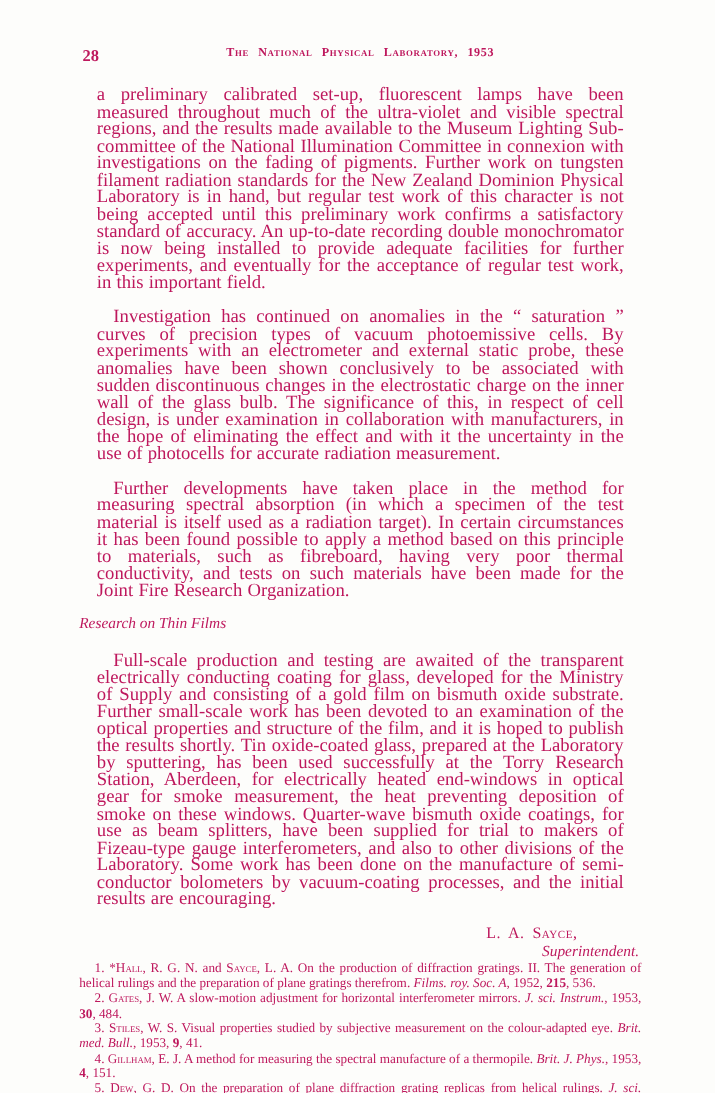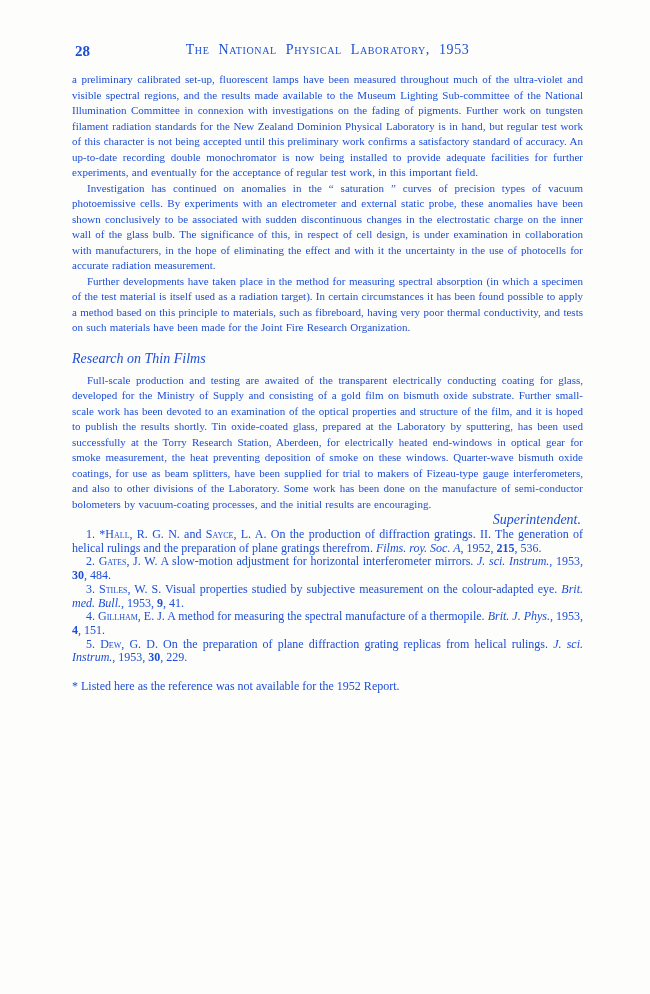--- a/index.html
+++ b/index.html
@@ -1,21 +1,21 @@
 <!DOCTYPE html>
 <html><head>
 <meta charset="utf-8">
 <style>
   html, body { margin: 0; padding: 0; background: #ffffff; }
   .page {
     position: relative;
     width: 650px;
     height: 994px;
     background: #fdfdfb;
-    color: #1d4ed8;
+    color: #be185d;
     font-family: "Liberation Serif", "DejaVu Serif", serif;
     overflow: hidden;
   }
   .content {
     position: absolute;
     left: 72px;
     top: 40px;
     width: 511px;
   }
   .header {
@@ -26,29 +26,29 @@
   .page-num {
     position: absolute;
     left: 3px;
     top: 3px;
     font-weight: bold;
     font-size: 15px;
   }
   .header-title {
     text-align: center;
     font-variant: small-caps;
-    font-weight: normal;
-    font-size: 14px;
+    font-weight: bold;
+    font-size: 11px;
     word-spacing: 5px;
     letter-spacing: 0.6px;
     padding-top: 2px;
   }
   .para {
-    margin: 0;
-    font-size: 11px;
+    margin: 16px;
+    font-size: 17px;
     line-height: 15.5px;
     text-align: justify;
     word-spacing: 0.5px;
   }
   .indent { text-indent: 15px; }
   .section-heading {
     margin: 15px 0 6px 0;
     font-size: 14px;
     font-weight: normal;
     font-style: italic;
@@ -106,20 +106,21 @@
     </header>
 
     <p class="para">a preliminary calibrated set-up, fluorescent lamps have been measured throughout much of the ultra-violet and visible spectral regions, and the results made available to the Museum Lighting Sub-committee of the National Illumination Committee in connexion with investigations on the fading of pigments.  Further work on tungsten filament radiation standards for the New Zealand Dominion Physical Laboratory is in hand, but regular test work of this character is not being accepted until this preliminary work confirms a satisfactory standard of accuracy.  An up-to-date recording double monochromator is now being installed to provide adequate facilities for further experiments, and eventually for the acceptance of regular test work, in this important field.</p>
     <p class="para indent">Investigation has continued on anomalies in the “ saturation ” curves of precision types of vacuum photoemissive cells.  By experiments with an electrometer and external static probe, these anomalies have been shown conclusively to be associated with sudden discontinuous changes in the electrostatic charge on the inner wall of the glass bulb.  The significance of this, in respect of cell design, is under examination in collaboration with manufacturers, in the hope of eliminating the effect and with it the uncertainty in the use of photocells for accurate radiation measurement.</p>
     <p class="para indent">Further developments have taken place in the method for measuring spectral absorption (in which a specimen of the test material is itself used as a radiation target).  In certain circumstances it has been found possible to apply a method based on this principle to materials, such as fibreboard, having very poor thermal conductivity, and tests on such materials have been made for the Joint Fire Research Organization.</p>
 
     <h2 class="section-heading">Research on Thin Films</h2>
 
     <p class="para indent">Full-scale production and testing are awaited of the transparent electrically conducting coating for glass, developed for the Ministry of Supply and consisting of a gold film on bismuth oxide substrate.  Further small-scale work has been devoted to an examination of the optical properties and structure of the film, and it is hoped to publish the results shortly.  Tin oxide-coated glass, prepared at the Laboratory by sputtering, has been used successfully at the Torry Research Station, Aberdeen, for electrically heated end-windows in optical gear for smoke measurement, the heat preventing deposition of smoke on these windows.  Quarter-wave bismuth oxide coatings, for use as beam splitters, have been supplied for trial to makers of Fizeau-type gauge interferometers, and also to other divisions of the Laboratory.  Some work has been done on the manufacture of semi-conductor bolometers by vacuum-coating processes, and the initial results are encouraging.</p>
 
+    <div class="sig-name">L. A. Sayce,</div>
     <div class="sig-title">Superintendent.</div>
 
 
     <div id="reference-list">
         <p class="ref"><span>1. *</span><span class="sc">Hall</span><span>, R. G. N. and </span><span class="sc">Sayce</span><span>, L. A.  On the production of diffraction gratings.  II.  The generation of helical rulings and the preparation of plane gratings therefrom.  </span><span class="it">Films. roy. Soc. A</span><span>, 1952, </span><span class="bu">215</span><span>, 536.</span></p>
         <p class="ref"><span>2. </span><span class="sc">Gates</span><span>, J. W.  A slow-motion adjustment for horizontal interferometer mirrors.  </span><span class="it">J. sci. Instrum.</span><span>, 1953, </span><span class="bd">30</span><span>, 484.</span></p>
         <p class="ref"><span>3. </span><span class="sc">Stiles</span><span>, W. S.  Visual properties studied by subjective measurement on the colour-adapted eye.  </span><span class="it">Brit. med. Bull.</span><span>, 1953, </span><span class="bd">9</span><span>, 41.</span></p>
         <p class="ref"><span>4. </span><span class="sc">Gillham</span><span>, E. J.  A method for measuring the spectral manufacture of a thermopile.  </span><span class="it">Brit. J. Phys.</span><span>, 1953, </span><span class="bd">4</span><span>, 151.</span></p>
         <p class="ref"><span>5. </span><span class="sc">Dew</span><span>, G. D.  On the preparation of plane diffraction grating replicas from helical rulings.  </span><span class="it">J. sci. Instrum.</span><span>, 1953, </span><span class="bd">30</span><span>, 229.</span></p>
       </div>

